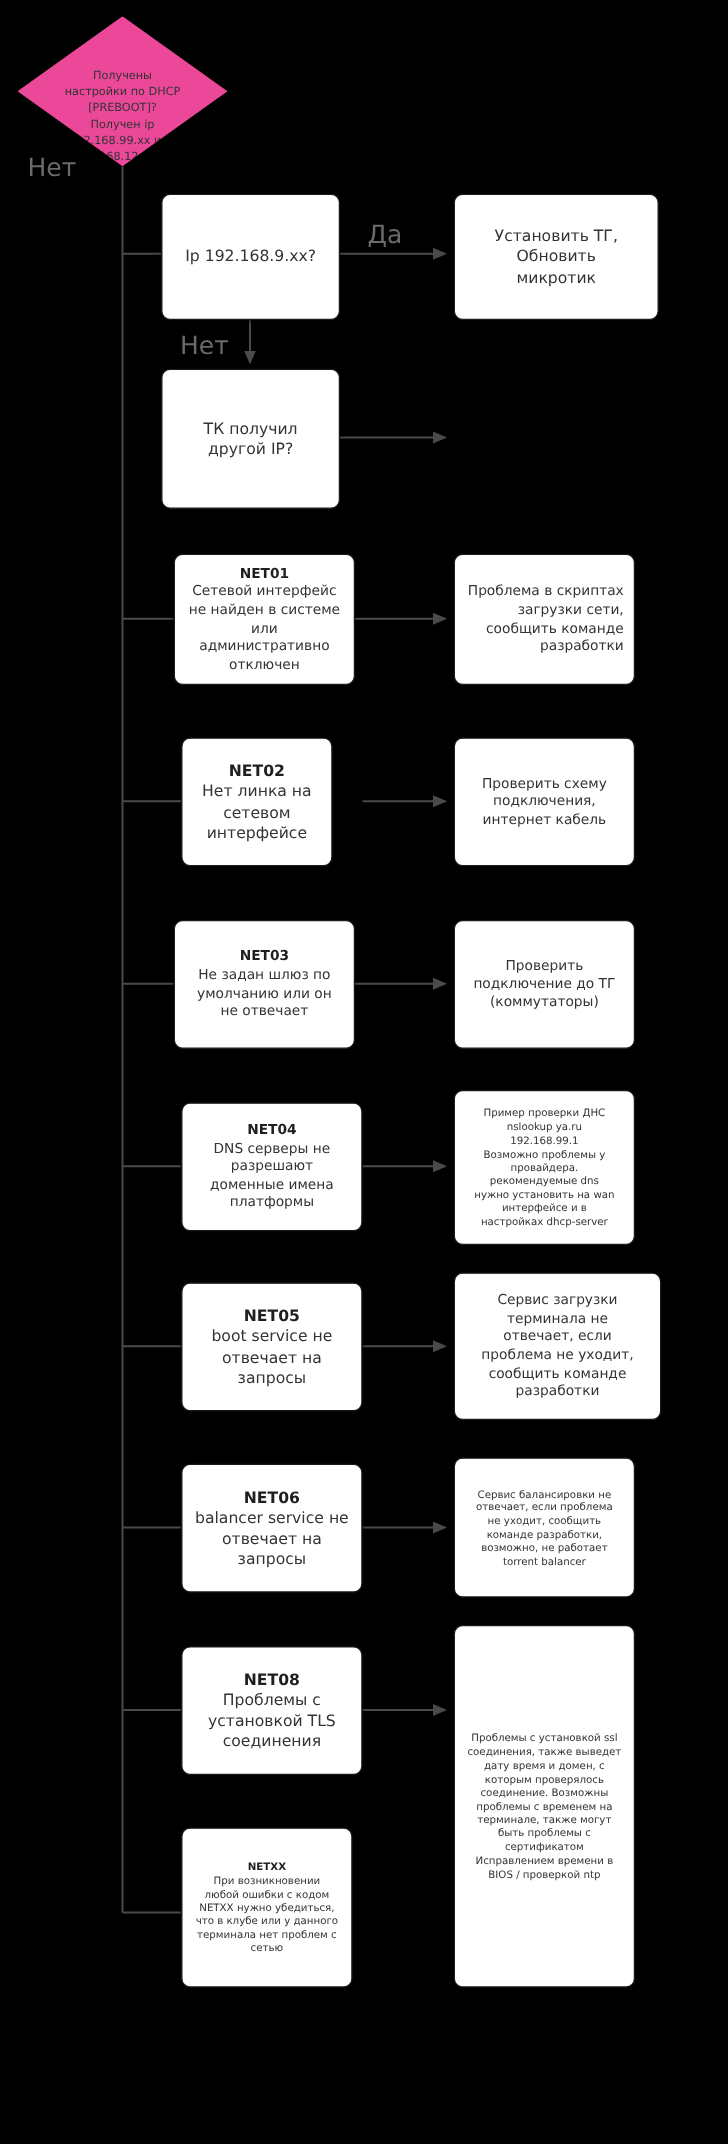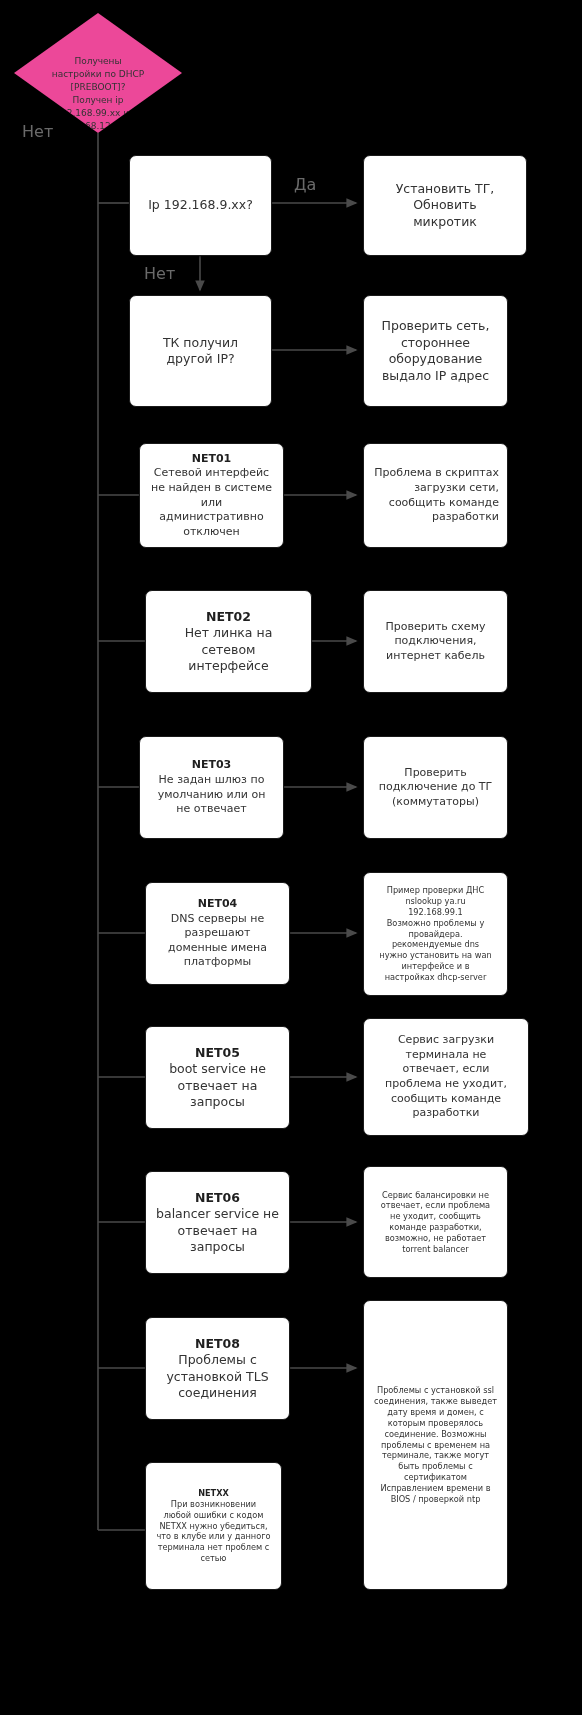--- a/index.html
+++ b/index.html
@@ -63,21 +63,21 @@
     line-height: 1.45;
     clip-path: polygon(50% 0%, 100% 50%, 50% 100%, 0% 50%);
     box-sizing: border-box;
   }
   .decision .dinner {
     width: 104px;
   }
   .edge-label {
     position: absolute;
     color: #6a6a6a;
-    font-size: 16px;
+    font-size: 20px;
     line-height: 1;
     white-space: nowrap;
   }
   .sz-lg  { font-size: 12.5px; }
   .sz-md  { font-size: 11px; }
   .sz-xs  { font-size: 8.2px; }
 </style>
 </head>
 <body>
 
@@ -145,28 +145,20 @@
     </div>
   </div>
 
   <div class="node sz-lg" style="left:129px; top:295px; width:143px; height:112px;">
     <div class="inner">
       <div>ТК получил</div>
       <div>другой IP?</div>
     </div>
   </div>
 
-  <div class="node sz-lg" style="left:363px; top:295px; width:145px; height:112px;">
-    <div class="inner">
-      <div>Проверить сеть,</div>
-      <div>стороннее</div>
-      <div>оборудование</div>
-      <div>выдало IP адрес</div>
-    </div>
-  </div>
 
   <div class="node sz-md" style="left:139px; top:443px; width:145px; height:105px;">
     <div class="inner">
       <span class="code">NET01</span>
       <div>Сетевой интерфейс</div>
       <div>не найден в системе</div>
       <div>или</div>
       <div>административно</div>
       <div>отключен</div>
     </div>
@@ -174,21 +166,21 @@
 
   <div class="node sz-md" style="left:363px; top:443px; width:145px; height:105px;text-align:right;">
     <div class="inner">
       <div>Проблема в скриптах</div>
       <div>загрузки сети,</div>
       <div>сообщить команде</div>
       <div>разработки</div>
     </div>
   </div>
 
-  <div class="node sz-lg" style="left:145px; top:590px; width:167px; height:103px;align-items:center;">
+  <div class="node sz-lg" style="left:145px; top:590px; width:121px; height:103px;align-items:center;">
     <div class="inner">
       <span class="code">NET02</span>
       <div>Нет линка на</div>
       <div>сетевом</div>
       <div>интерфейсе</div>
     </div>
   </div>
 
   <div class="node sz-md" style="left:363px; top:590px; width:145px; height:103px;">
     <div class="inner">

